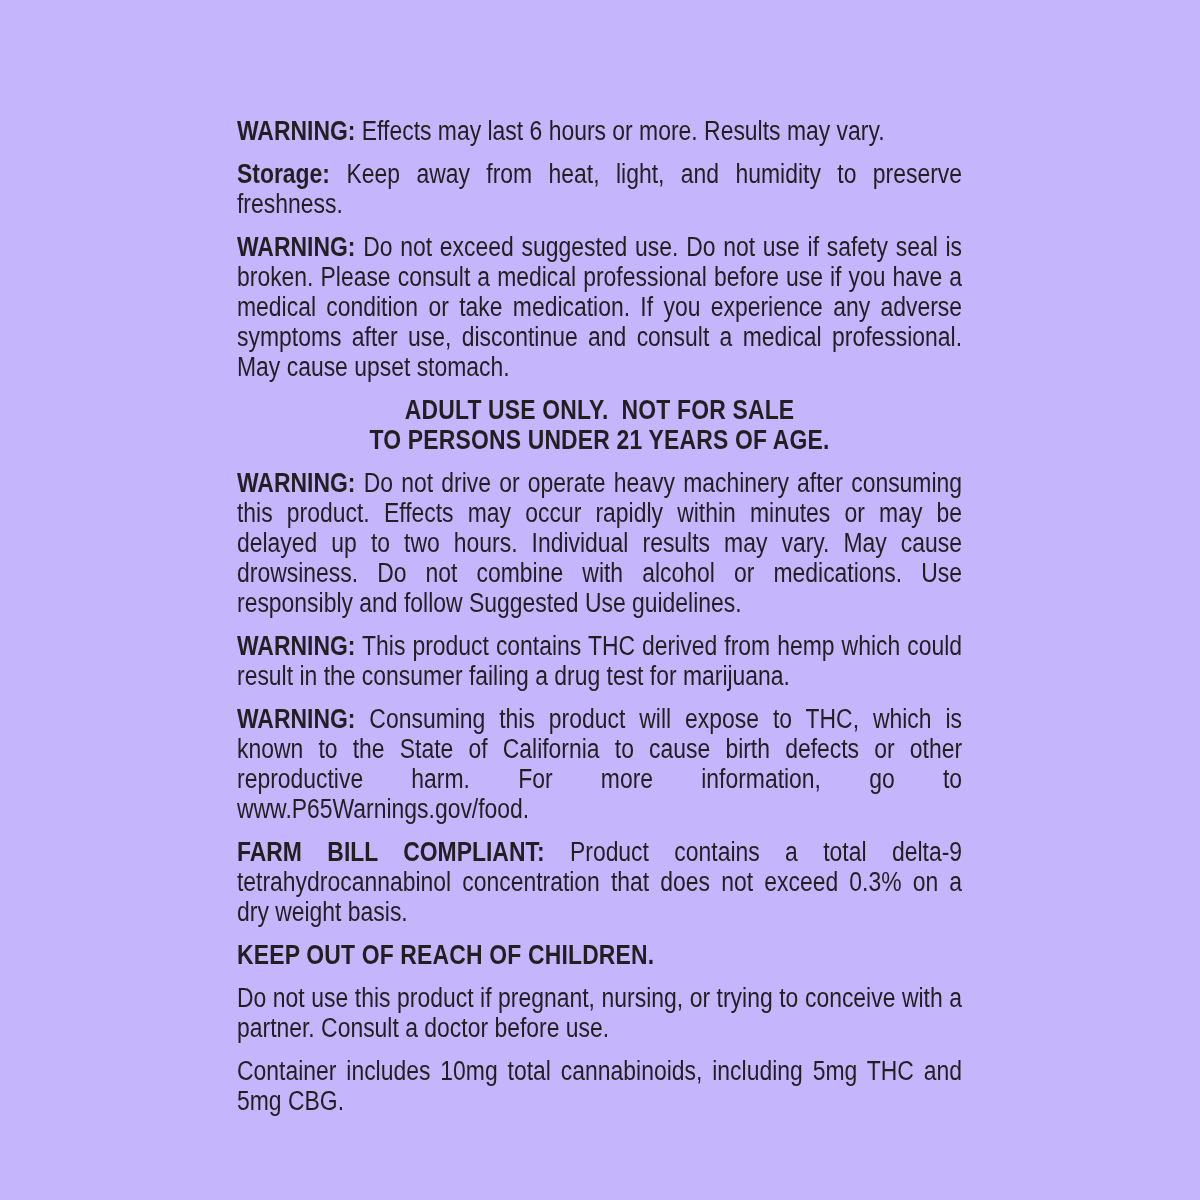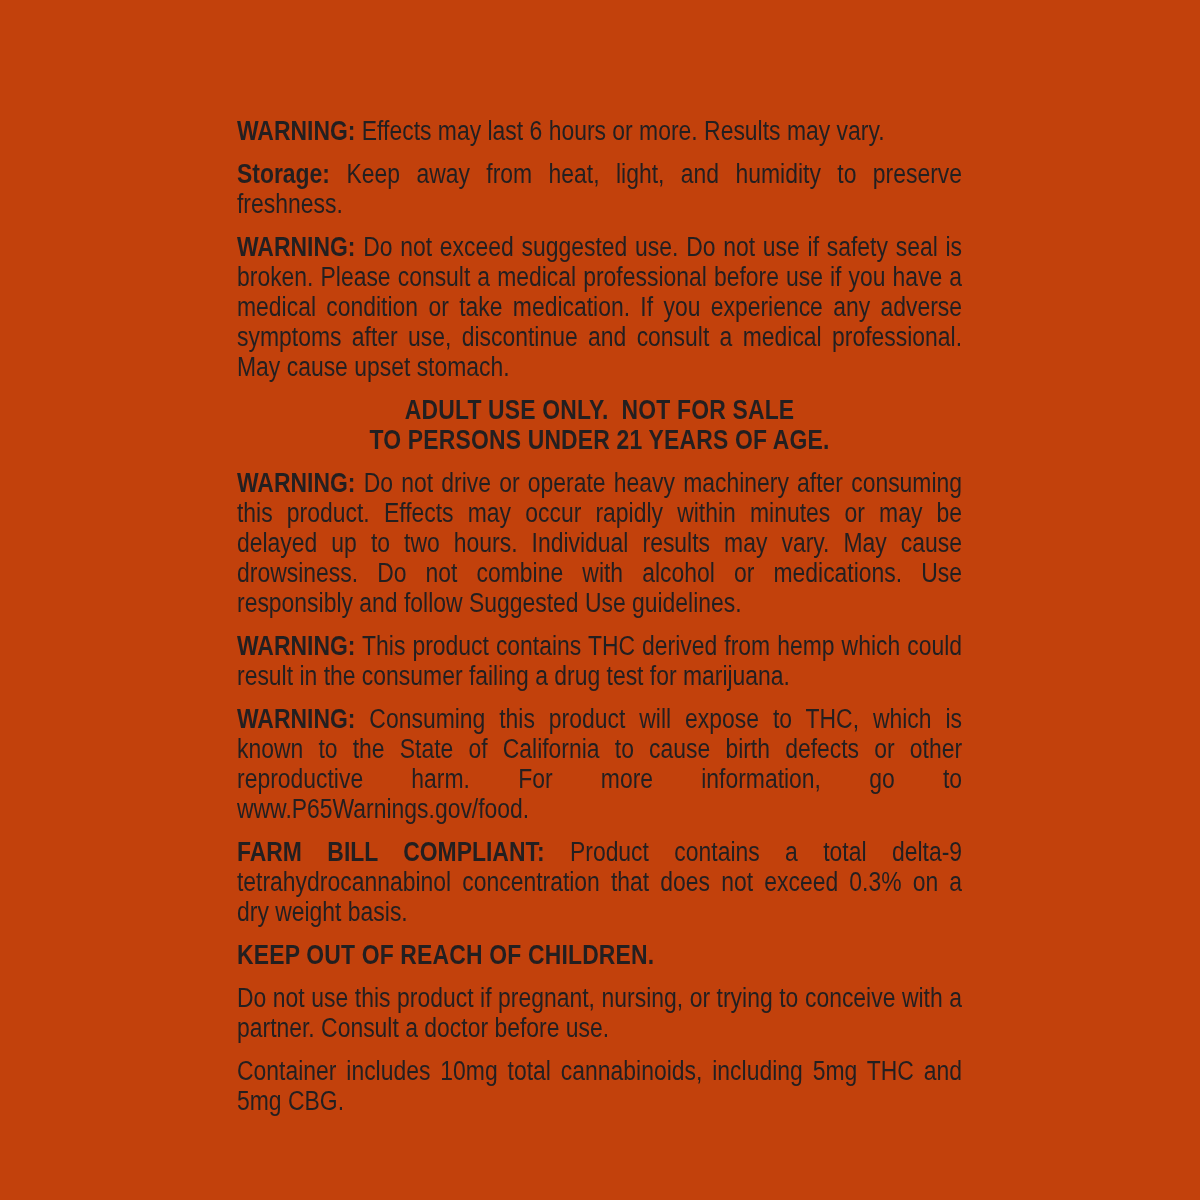--- a/index.html
+++ b/index.html
@@ -44,21 +44,21 @@
     font-weight: bold;
     letter-spacing: 0.2px;
   }
   .lead {
     font-weight: bold;
   }
 </style>
 </head>
 <body>
 
-<div class="page" style="background: #c2410c;">
+<div class="page" style="background: #c4b5fd;">
   <div class="label-content" id="paragraphs" style="color: rgb(35, 31, 32);">
       <p class="para body"><strong class="lead">WARNING:</strong> <span>Effects may last 6 hours or more. Results may vary.</span></p>
       <p class="para body"><strong class="lead">Storage:</strong> <span>Keep away from heat, light, and humidity to preserve freshness.</span></p>
       <p class="para body"><strong class="lead">WARNING:</strong> <span>Do not exceed suggested use. Do not use if safety seal is broken. Please consult a medical professional before use if you have a medical condition or take medication. If you experience any adverse symptoms after use, discontinue and consult a medical professional. May cause upset stomach.</span></p>
       <p class="para heading-center"><span>ADULT USE ONLY.&nbsp; NOT FOR SALE
 TO PERSONS UNDER 21 YEARS OF AGE.</span></p>
       <p class="para body"><strong class="lead">WARNING:</strong> <span>Do not drive or operate heavy machinery after consuming this product. Effects may occur rapidly within minutes or may be delayed up to two hours. Individual results may vary. May cause drowsiness. Do not combine with alcohol or medications. Use responsibly and follow Suggested Use guidelines.</span></p>
       <p class="para body"><strong class="lead">WARNING:</strong> <span>This product contains THC derived from hemp which could result in the consumer failing a drug test for marijuana.</span></p>
       <p class="para body"><strong class="lead">WARNING:</strong> <span>Consuming this product will expose to THC, which is known to the State of California to cause birth defects or other reproductive harm. For more information, go to www.P65Warnings.gov/food.</span></p>
       <p class="para body"><strong class="lead">FARM BILL COMPLIANT:</strong> <span>Product contains a total delta-9 tetrahydrocannabinol concentration that does not exceed 0.3% on a dry weight basis.</span></p>

